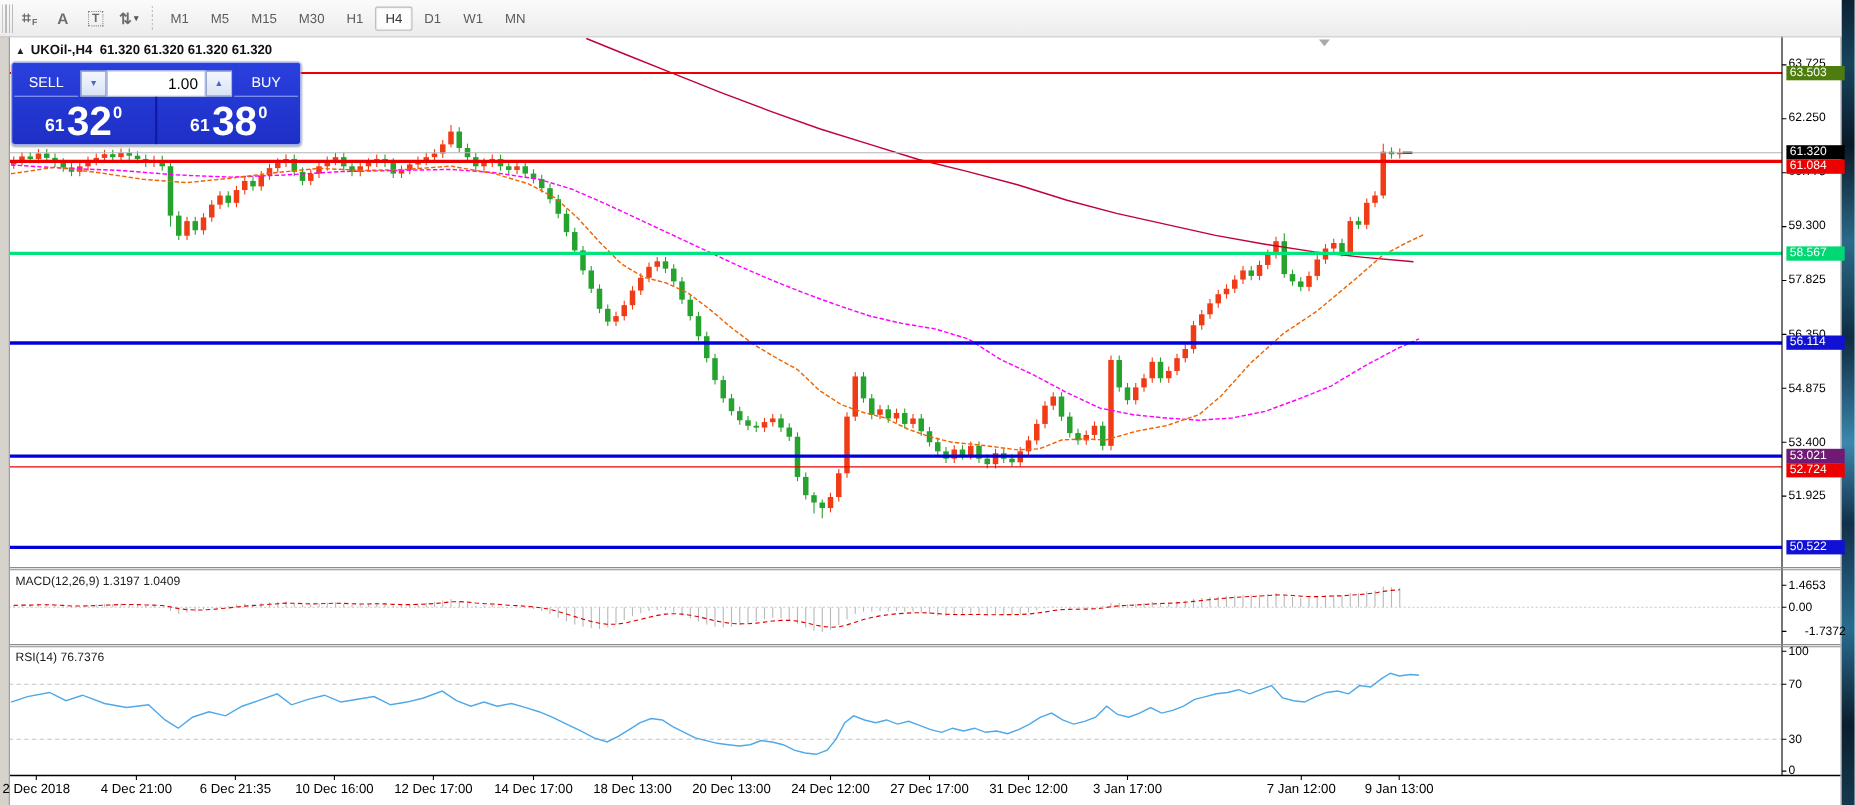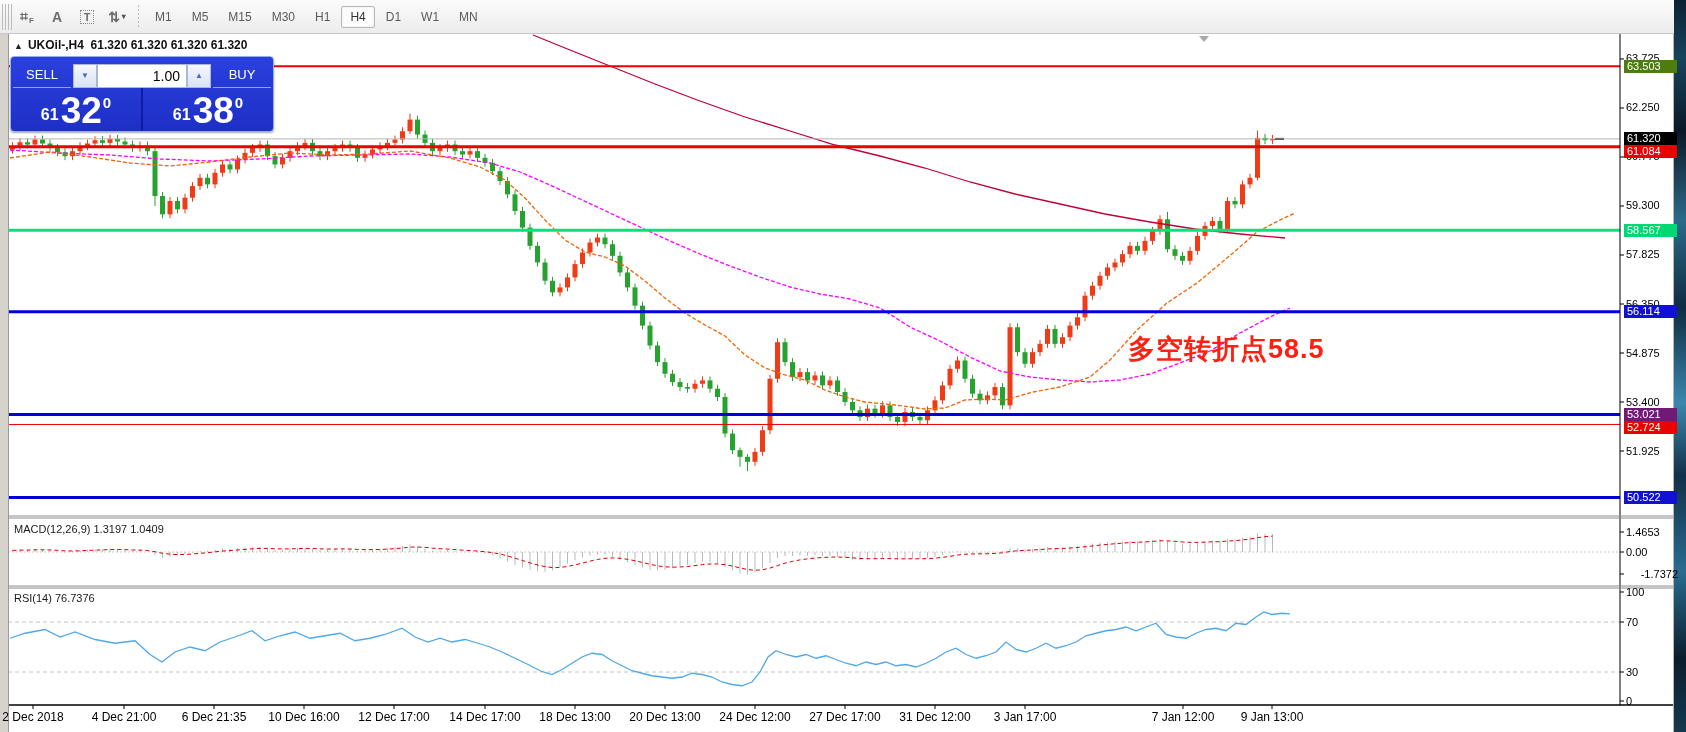--- a/index.html
+++ b/index.html
@@ -689,21 +689,20 @@
       </div>
       <div id="tp-div"></div>
       <div class="tp-price">
         <span class="small">61</span>
         <span class="big">38</span>
         <span class="sup">0</span>
       </div>
     </div>
   </div>
 
-  <div id="annotation">多空转折点58.5</div>
   <div id="shift-marker"></div>
 
   <div class="pane-label" style="top:523px;">MACD(12,26,9) 1.3197 1.0409</div>
   <div class="pane-label" style="top:592px;">RSI(14) 76.7376</div>
 
   <div id="axis-labels">
       <div class="ax-label" style="top: 52.4834px;">63.725</div>
       <div class="ax-label" style="top: 101.487px;">62.250</div>
       <div class="ax-label" style="top: 150.49px;">60.775</div>
       <div class="ax-label" style="top: 199.493px;">59.300</div>

